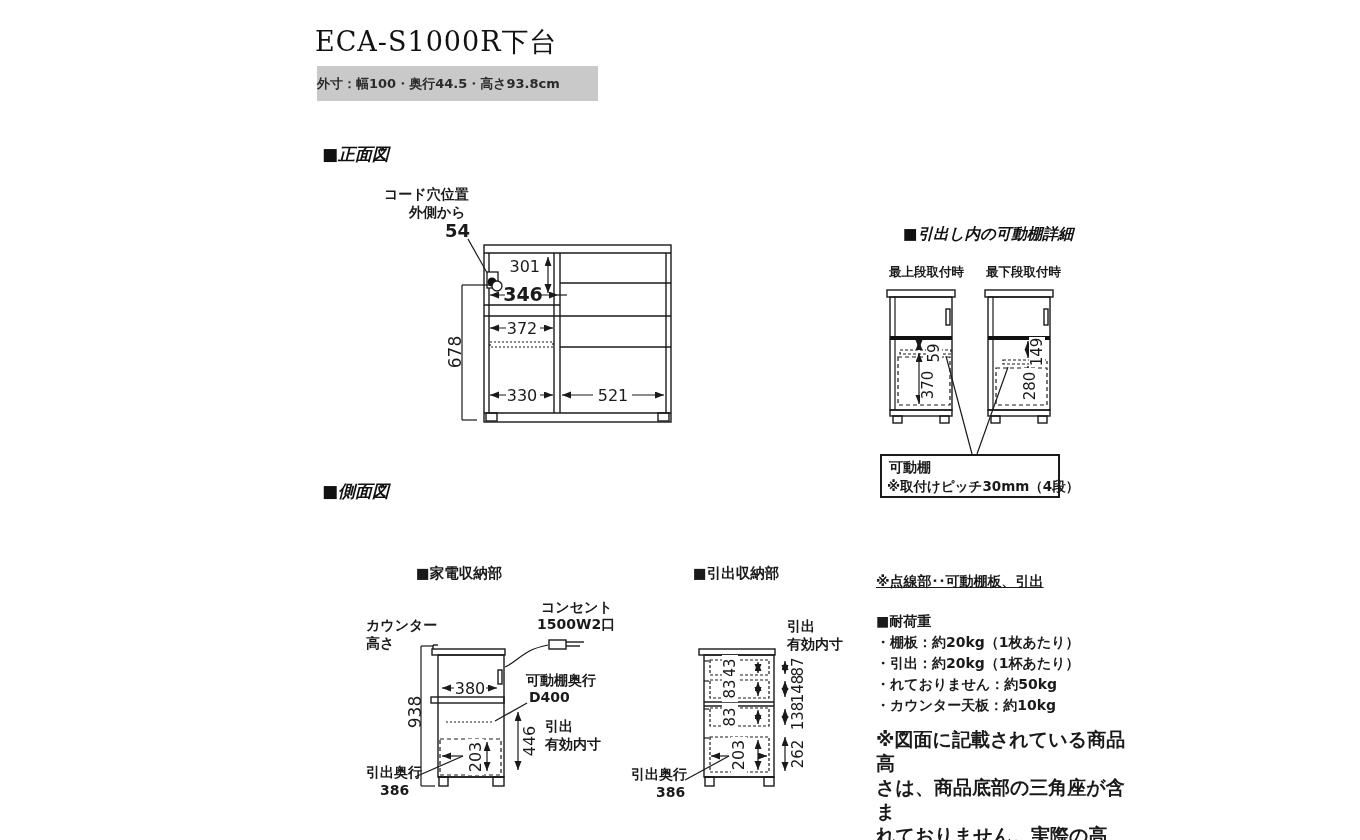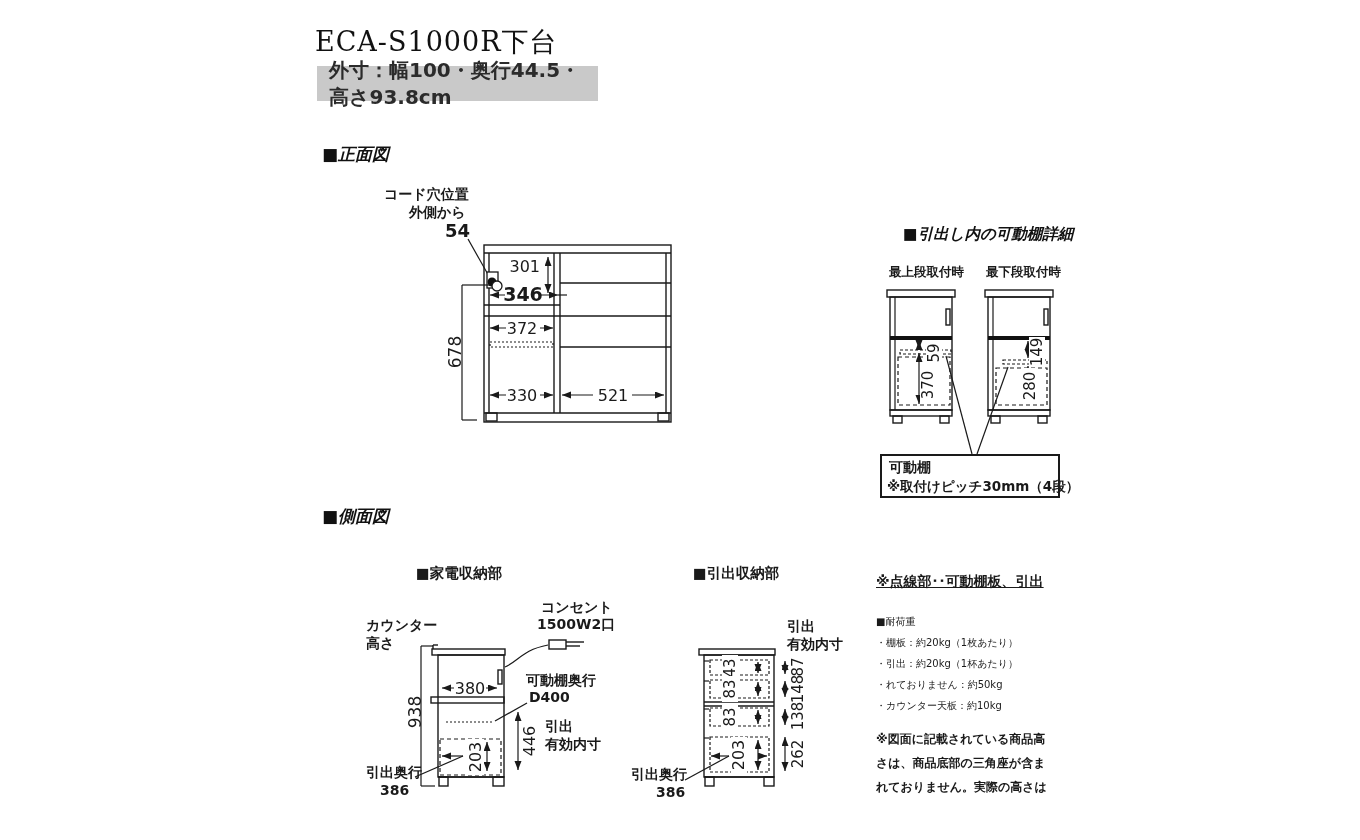--- a/index.html
+++ b/index.html
@@ -3,25 +3,25 @@
 <meta charset="utf-8">
 <style>
   html,body{margin:0;padding:0;background:#fff;}
   #canvas{position:relative;width:1360px;height:840px;background:#fff;overflow:hidden;
           font-family:"DejaVu Sans",sans-serif;color:#1a1a1a;margin-left:21px;}
   .abs{position:absolute;}
   #title{left:294px;top:24px;font-family:"DejaVu Serif","Liberation Serif",serif;
          font-size:27px;font-weight:normal;letter-spacing:1px;color:#111;}
   #banner{left:296px;top:66px;width:281px;height:35px;background:#c9c9c9;
           display:flex;align-items:center;}
-  #banner span{font-size:20px;font-weight:600;color:#2b2b2b;padding-left:12px;}
+  #banner span{font-size:13px;font-weight:600;color:#2b2b2b;}
   .sec-h{font-size:17px;font-weight:bold;color:#111;font-style:italic;}
   .note-txt{font-size:14px;font-weight:bold;color:#1a1a1a;}
-  .load-item{font-size:10px;font-weight:normal;line-height:21px;color:#1a1a1a;}
-  .hnote{font-size:12px;font-weight:bold;line-height:24px;color:#1a1a1a;}
+  .load-item{font-size:14px;font-weight:bold;line-height:21px;color:#1a1a1a;}
+  .hnote{font-size:19px;font-weight:bold;line-height:24px;color:#1a1a1a;}
   svg{position:absolute;overflow:visible;}
   svg text{font-family:"DejaVu Sans",sans-serif;fill:#1a1a1a;}
   .ln{stroke:#1a1a1a;stroke-width:1.4;fill:none;}
   .thin{stroke:#1a1a1a;stroke-width:1.2;fill:none;}
   .d15{font-size:15px;}
   .d16{font-size:16px;}
   .d17{font-size:17px;}
   .bold19{font-size:19px;font-weight:bold;}
   .bold18{font-size:18px;font-weight:bold;}
   .lbl{font-size:14px;font-weight:bold;}
@@ -175,21 +175,21 @@
       <line class="thin" x1="925" y1="356" x2="951" y2="454"></line>
       <line class="thin" x1="987" y1="367" x2="956" y2="454"></line>
     </g>
     <g>
       <rect x="860" y="455" width="178" height="42" fill="#fff" stroke="#1a1a1a" stroke-width="2"></rect>
       <text x="868" y="472" class="lbl">可動棚</text>
       <text x="866" y="491" style="font-size:13.5px;font-weight:bold;">※取付けピッチ30mm（4段）</text>
     </g>
   </svg>
 
-  <div class="abs sec-h" style="left:301px;top:505px;">■側面図</div>
+  <div class="abs sec-h" style="left:301px;top:480px;">■側面図</div>
 
   <svg class="abs" style="left:340px;top:560px;" width="500" height="250" viewBox="340 560 500 250">
     <defs>
       <marker id="svA" markerWidth="10" markerHeight="8" refX="9" refY="3.5" orient="auto-start-reverse" markerUnits="userSpaceOnUse">
         <path d="M0,0 L9,3.5 L0,7 Z" fill="#1a1a1a"></path>
       </marker>
     </defs>
 
     <text x="395" y="578" class="lbl15">■家電収納部</text>
     <text x="672" y="578" class="lbl15">■引出収納部</text>

